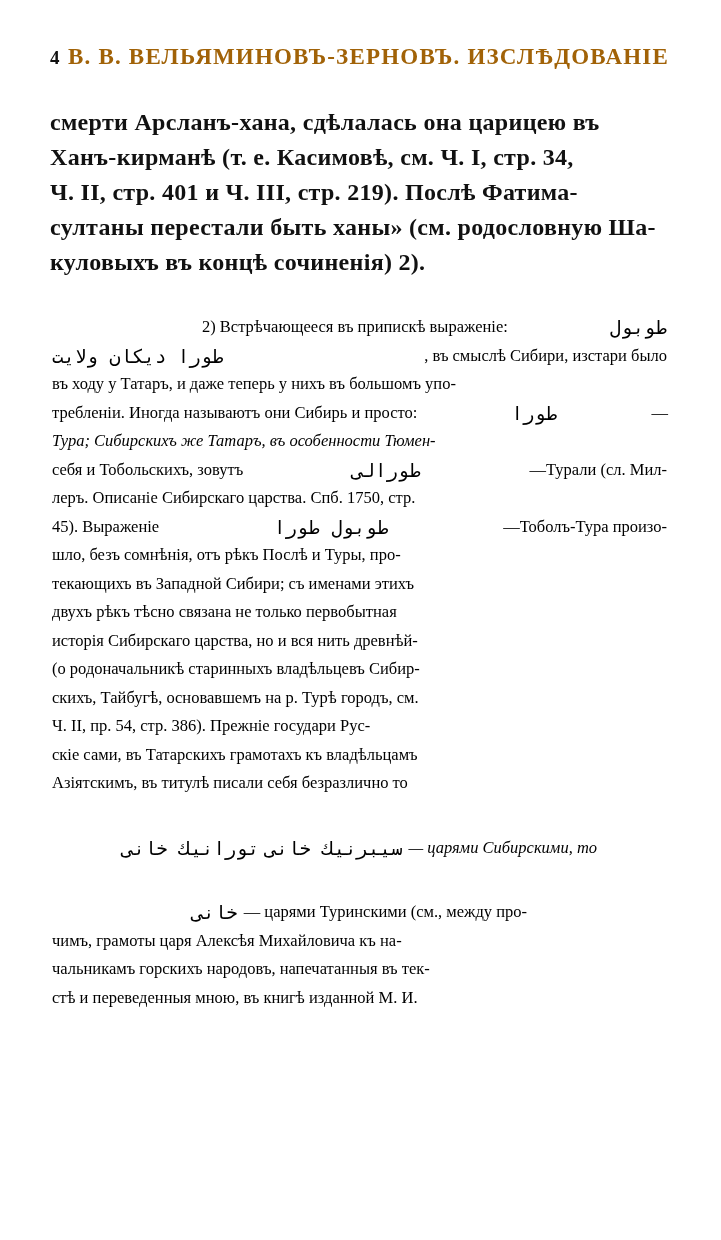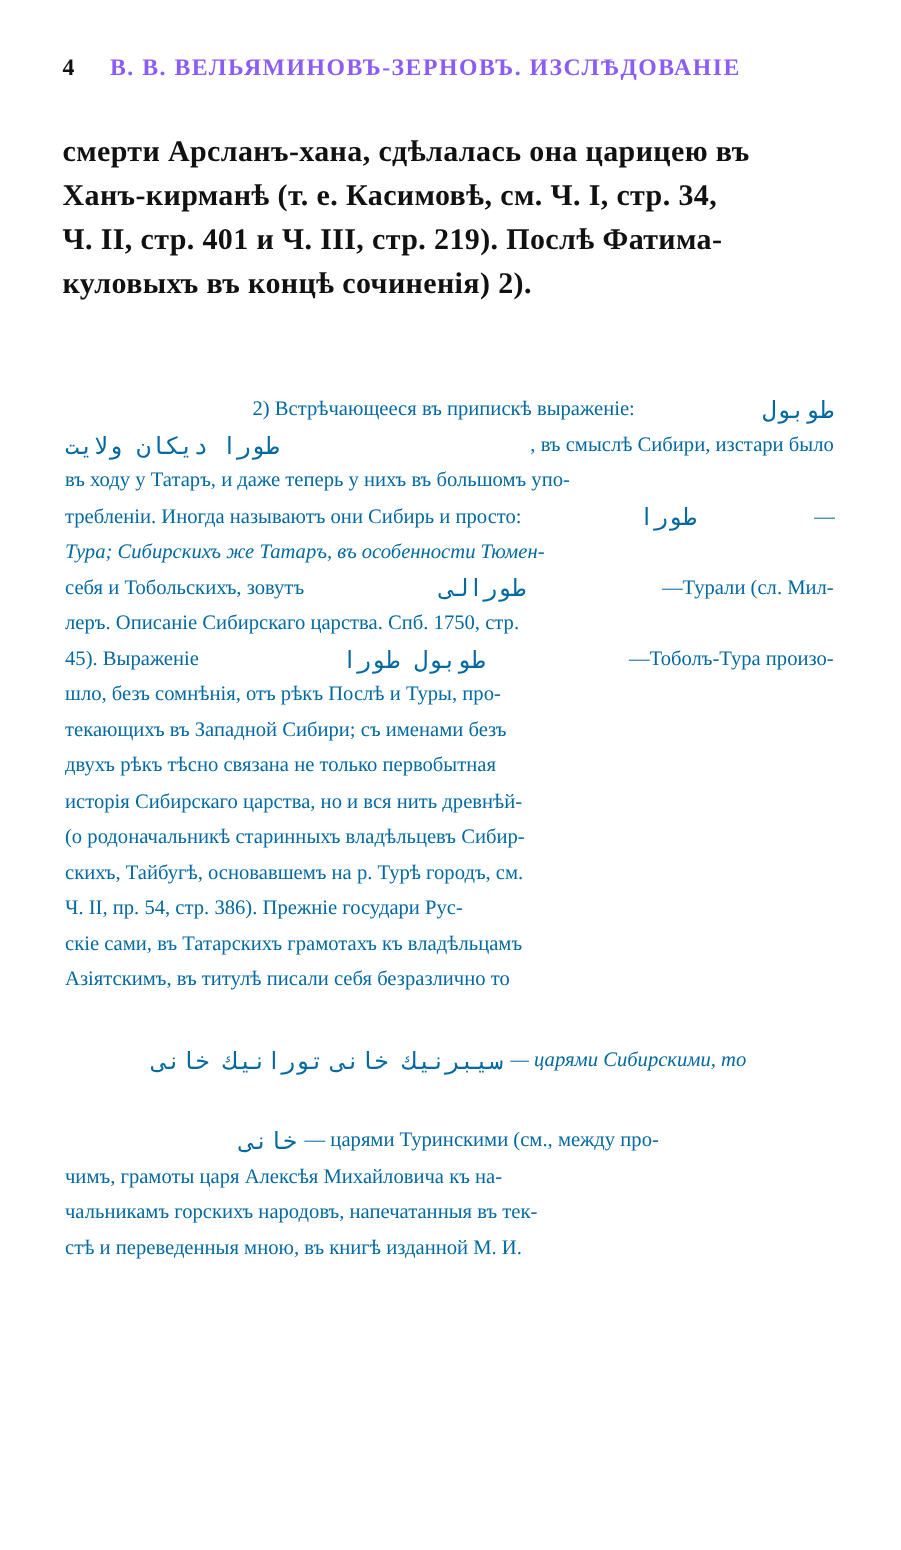--- a/index.html
+++ b/index.html
@@ -34,23 +34,23 @@
     font-family: "Liberation Serif", serif;
     font-weight: bold;
     font-size: 19px;
     letter-spacing: 0.5px;
     color: #111;
     width: 38px;
   }
   .head-title {
     font-family: "Liberation Serif", serif;
     font-weight: bold;
-    font-size: 19px;
+    font-size: 23px;
     letter-spacing: 1.2px;
-    color: #8b5cf6;
+    color: #a16207;
     flex: 1;
     text-align: left;
   }
 
   .body-block {
     position: absolute;
     top: 105px;
     left: 50px;
     width: 620px;
   }
@@ -71,21 +71,21 @@
 
   .note-block {
     position: absolute;
     top: 313px;
     left: 52px;
     width: 615px;
   }
   .note-line {
     font-size: 16.5px;
     line-height: 28.5px;
-    color: #0369a1;
+    color: #000000;
     white-space: nowrap;
     height: 28.5px;
   }
   .note-line.justify {
     display: flex;
     justify-content: space-between;
     align-items: baseline;
   }
   .note-line.center {
     display: flex;
@@ -121,20 +121,23 @@
   <div class="body-block">
     <div class="body-line justify">
       <span class="w">смерти Арсланъ-хана, сдѣлалась она царицею въ</span>
     </div>
     <div class="body-line justify">
       <span class="w">Ханъ-кирманѣ (т. е. Касимовѣ, см. Ч. I, стр. 34,</span>
     </div>
     <div class="body-line justify">
       <span class="w">Ч. II, стр. 401 и Ч. III, стр. 219). Послѣ Фатима-</span>
     </div>
+    <div class="body-line justify">
+      <span class="w">султаны перестали быть ханы» (см. родословную Ша-</span>
+    </div>
     <div class="body-line">
       <span class="w">куловыхъ въ концѣ сочиненія) 2).</span>
     </div>
   </div>
 
   <div class="note-block">
 
     <div class="note-line justify">
       <span class="indent"></span>
       <span class="w">2) Встрѣчающееся въ припискѣ выраженіе:</span>
@@ -174,21 +177,21 @@
       <span class="w">45). Выраженіе</span>
       <span class="w ar">طوبول طورا</span>
       <span class="w">—Тоболъ-Тура произо-</span>
     </div>
 
     <div class="note-line justify">
       <span class="w">шло, безъ сомнѣнія, отъ рѣкъ Послѣ и Туры, про-</span>
     </div>
 
     <div class="note-line justify">
-      <span class="w">текающихъ въ Западной Сибири; съ именами безъ</span>
+      <span class="w">текающихъ въ Западной Сибири; съ именами этихъ</span>
     </div>
 
     <div class="note-line justify">
       <span class="w">двухъ рѣкъ тѣсно связана не только первобытная</span>
     </div>
 
     <div class="note-line justify">
       <span class="w">исторія Сибирскаго царства, но и вся нить древнѣй-</span>
     </div>
 

